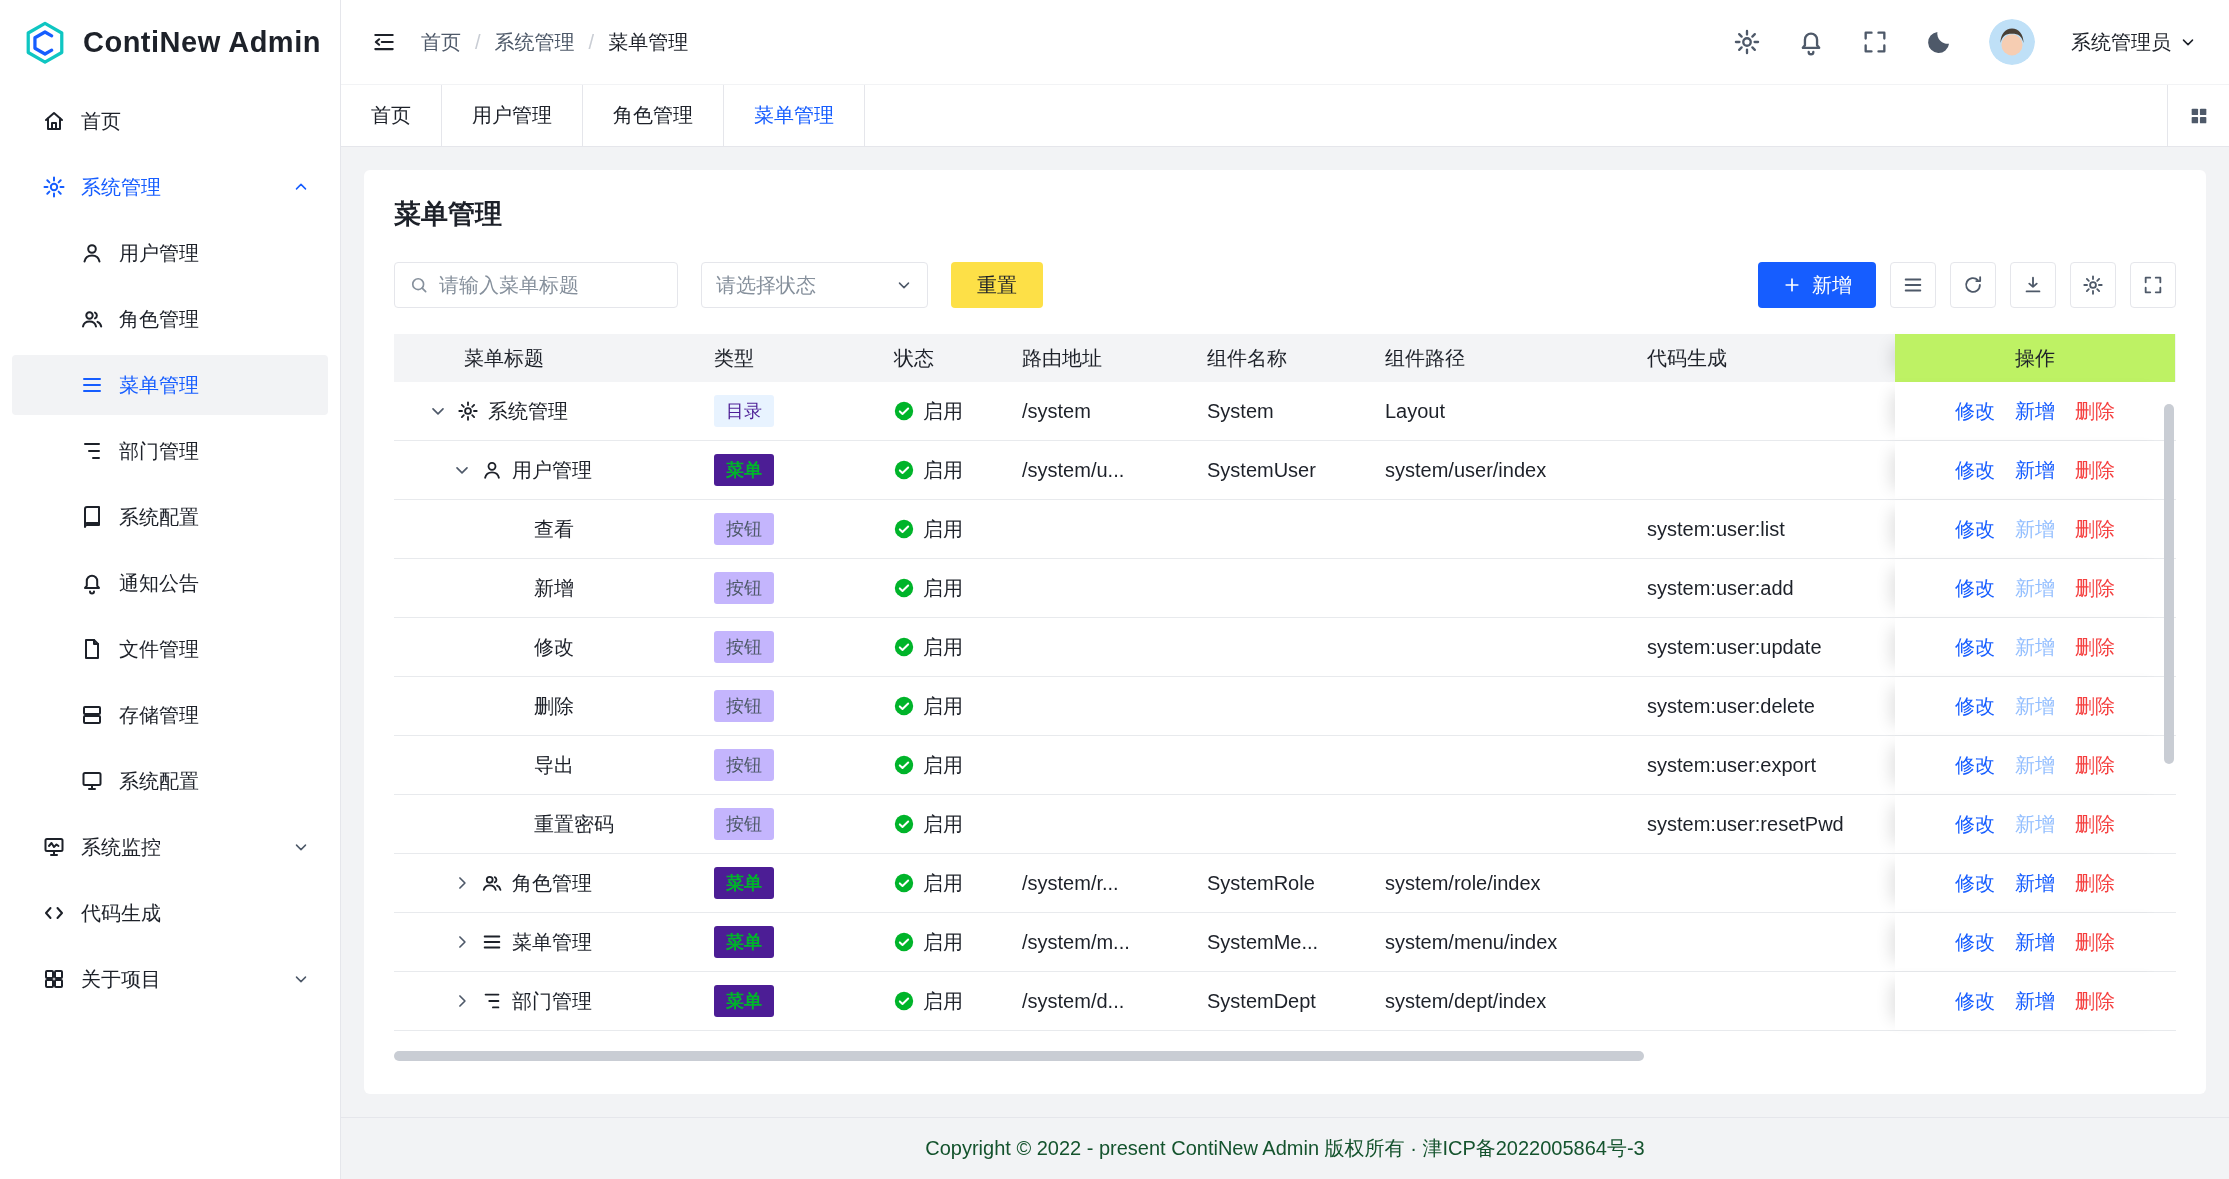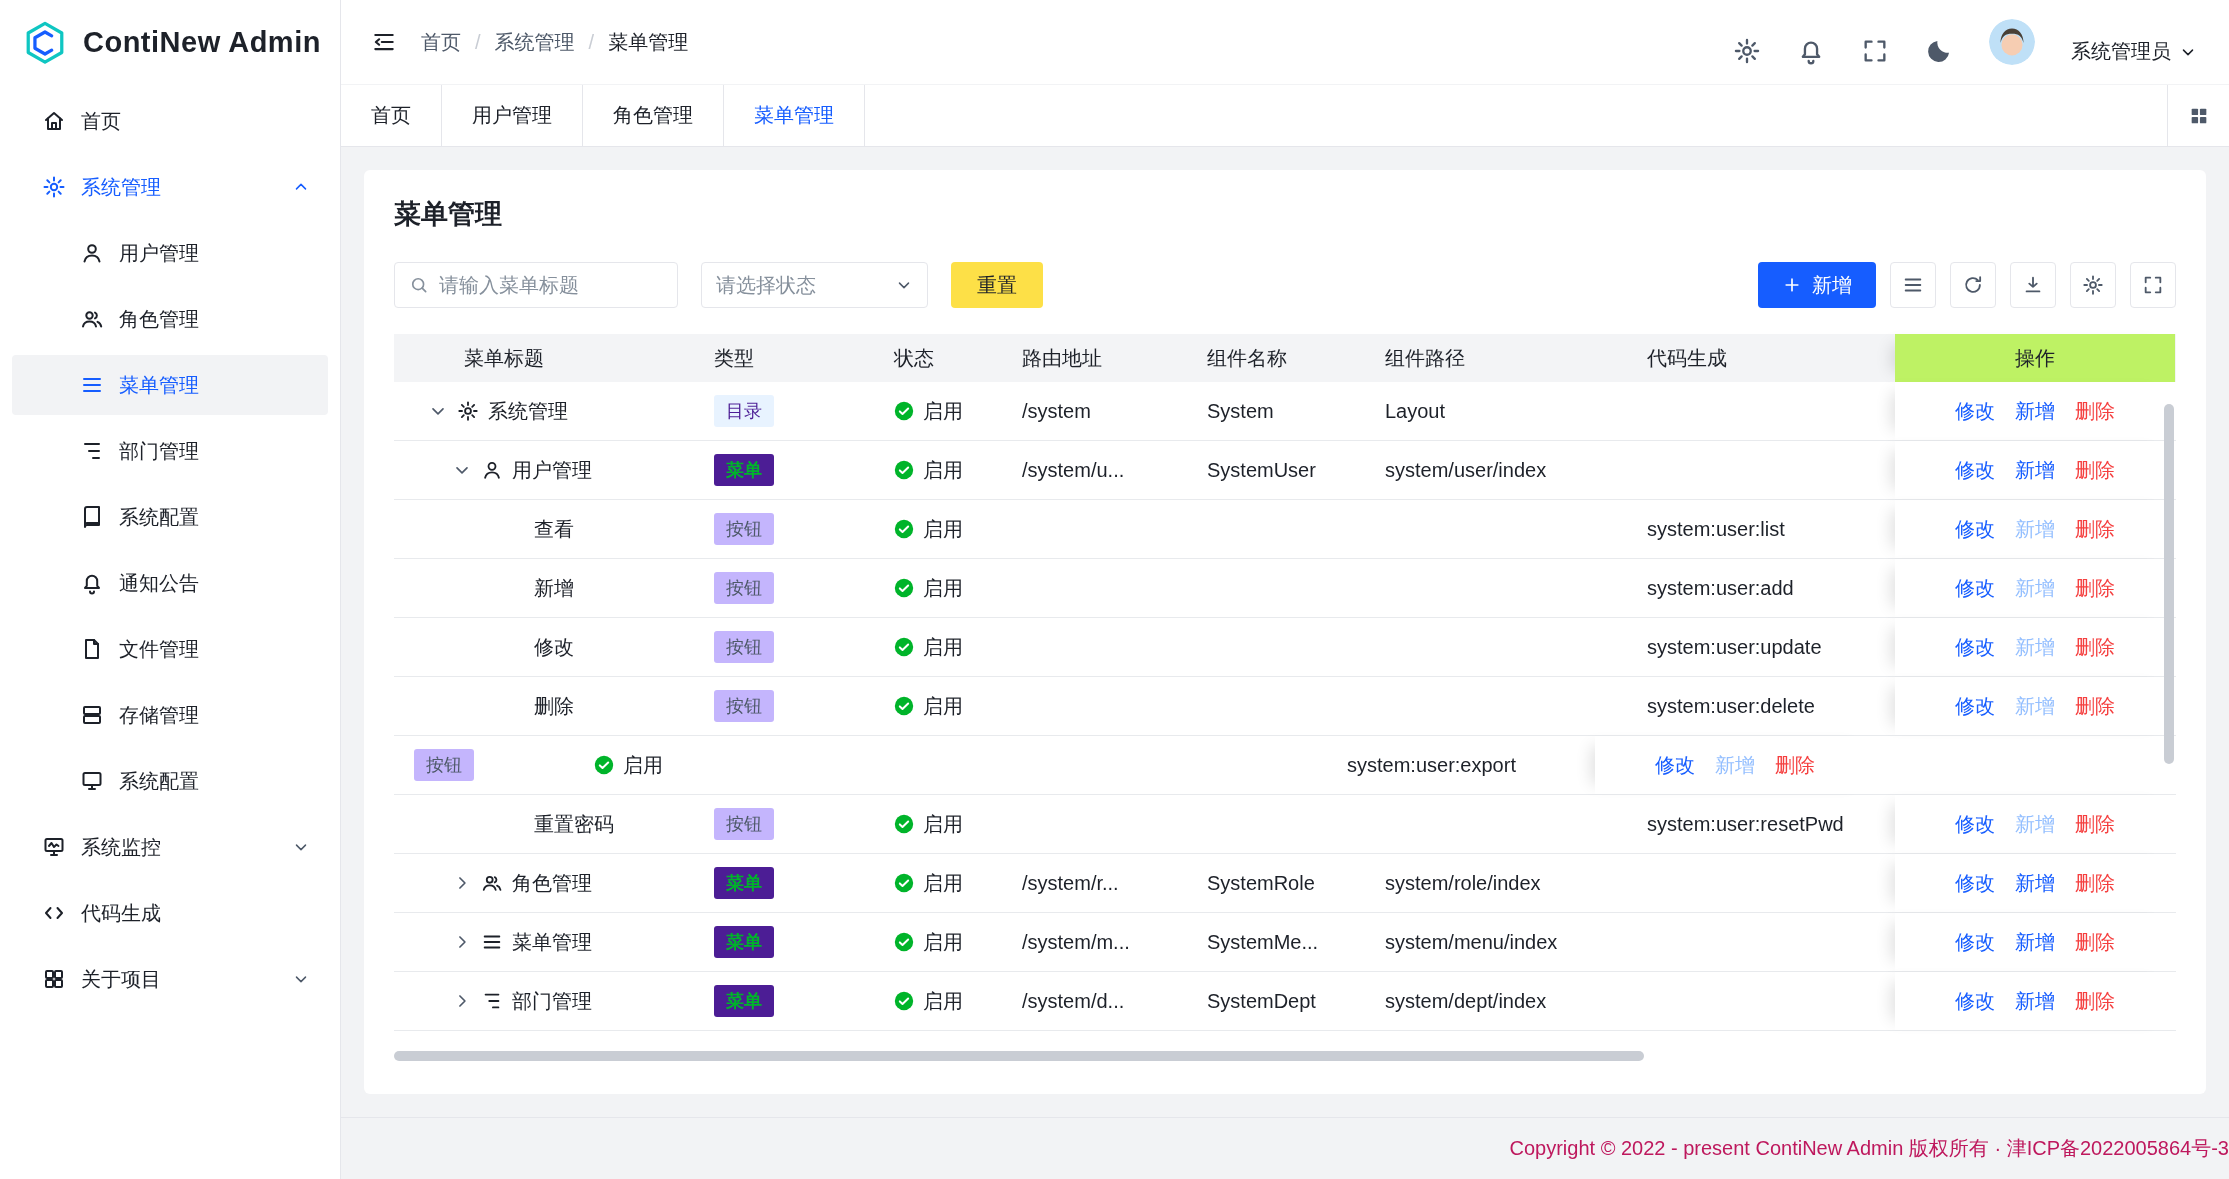--- a/index.html
+++ b/index.html
@@ -35,21 +35,21 @@
 
   
   .main { flex:1; min-width:0; display:flex; flex-direction:column; }
   .topbar { height:85px; background:#fff; display:flex; align-items:center;
             padding:0 32px 0 30px; gap:24px; border-bottom:1px solid #F2F3F5; flex:none; }
   .fold-btn { color:#1D2129; cursor:pointer; }
   .crumb { display:flex; align-items:center; gap:14px; }
   .crumb .ci { color:#4E5969; cursor:pointer; }
   .crumb .sep { color:#C9CDD4; }
   .crumb .ci.last { color:#1D2129; font-weight:500; }
-  .top-right { margin-left:auto; display:flex; align-items:flex-end; gap:36px; color:#4E5969; }
+  .top-right { margin-left:auto; display:flex; align-items:center; gap:36px; color:#4E5969; }
   .tr-icon { cursor:pointer; color:#4E5969; }
   .avatar { width:46px; height:46px; border-radius:50%; overflow:hidden; display:inline-flex; cursor:pointer; }
   .avatar svg { width:100%; height:100%; }
   .username { display:flex; align-items:center; gap:8px; color:#1D2129; cursor:pointer; }
 
   
   .tabbar { height:62px; background:#fff; border-bottom:1px solid #E5E6EB;
             display:flex; align-items:stretch; flex:none; }
   .tab { display:flex; align-items:center; padding:0 30px; border-right:1px solid #E5E6EB;
          font-size:20px; color:#1D2129; cursor:pointer; background:#fff; }
@@ -109,21 +109,21 @@
   .op.disabled { color:#94BFFF; cursor:default; }
 
   .partial-row { height:16px; overflow:hidden; }
   .hscroll { height:14px; margin-top:2px; position:relative; }
   .hscroll .thumb { position:absolute; left:0; top:2px; height:10px; width:1250px;
                     background:#C9CDD4; border-radius:6px; cursor:pointer; }
   .vscroll { position:absolute; right:2px; top:70px; width:10px; height:360px;
              background:#C9CDD4; border-radius:6px; cursor:pointer; z-index:6; }
 
   .footer { height:62px; margin-top:23px; border-top:1px solid #E5E6EB; display:flex;
-            align-items:center; justify-content:flex-end; color:#be185d; font-size:20px; flex:none; }
+            align-items:center; justify-content:center; color:#14532d; font-size:20px; flex:none; }
 </style>
 </head>
 <body>
 
 <div class="app">
 
   <aside class="sidebar">
     <div class="logo-row">
       <span class="logo-ic">
         <svg viewBox="0 0 48 48">
@@ -638,20 +638,25 @@
             <div class="td c-path"></div>
             <div class="td c-perm">system:user:delete</div>
             <div class="td c-ops">
                 <a class="op">修改</a>
                 <a class="op disabled">新增</a>
                 <a class="op del">删除</a>
               </div>
           </div>
 
           <div class="trow tbody-row">
+            <div class="td c-title">
+                <span class="tree ind2">
+                  <span>导出</span>
+                </span>
+              </div>
             <div class="td c-type">
                 <span class="tag tag-btn">按钮</span>
               </div>
             <div class="td c-status">
                 <span class="ic s20 okic">
                   <svg viewBox="0 0 24 24">
                     <circle cx="12" cy="12" r="11"></circle>
                     <path d="M7 12.5l3.2 3L17 9"></path>
                   </svg>
                 </span>

